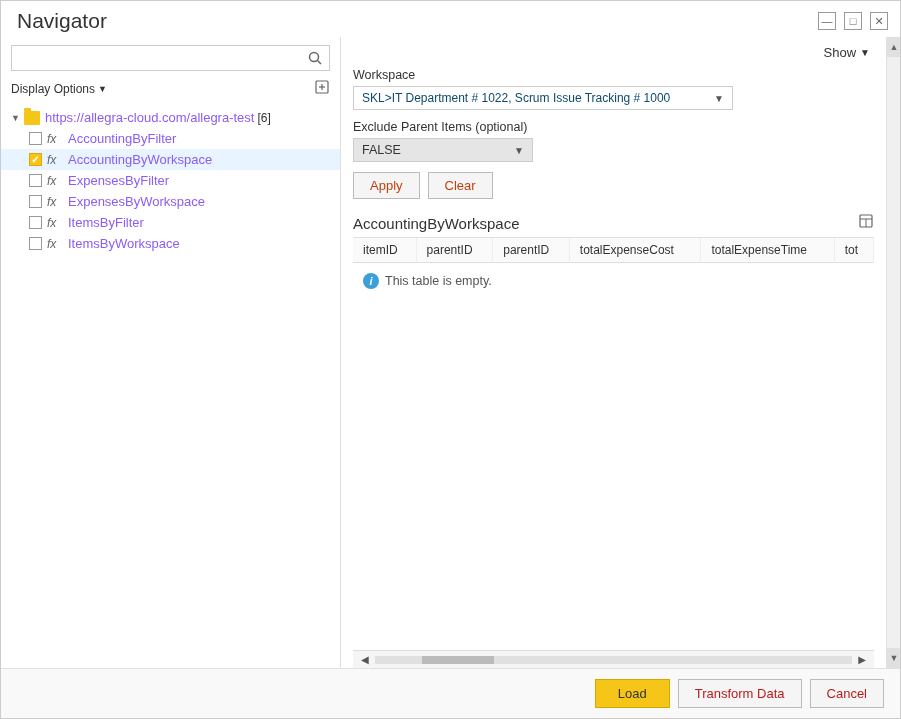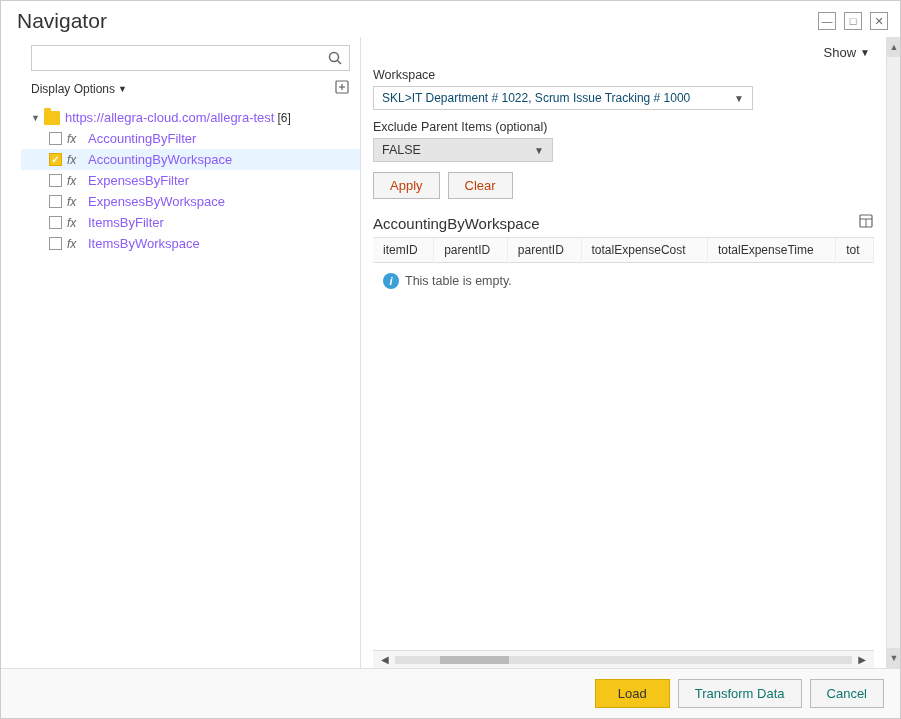--- a/index.html
+++ b/index.html
@@ -58,21 +58,20 @@
     }
 
     
     .left-panel {
       width: 340px;
       min-width: 340px;
       border-right: 1px solid #e0e0e0;
       display: flex;
       flex-direction: column;
       padding: 8px 0;
-      margin-left: 20px;
     }
     .search-bar {
       display: flex;
       align-items: center;
       margin: 0 10px 6px 10px;
       border: 1px solid #ccc;
       background: #fff;
     }
     .search-input {
       flex: 1;
@@ -419,21 +418,21 @@
       cursor: pointer;
       color: #333;
       font-weight: 500;
     }
     .btn-transform, .btn-cancel {
       padding: 6px 16px;
       background: #f5f5f5;
       border: 1px solid #bbb;
       font-size: 13px;
       cursor: pointer;
-      color: #0f766e;
+      color: #b91c1c;
     }
 
     .right-scrollbar {
       width: 14px;
       display: flex;
       flex-direction: column;
       background: #f0f0f0;
       border-left: 1px solid #e0e0e0;
     }
     .rs-btn {

